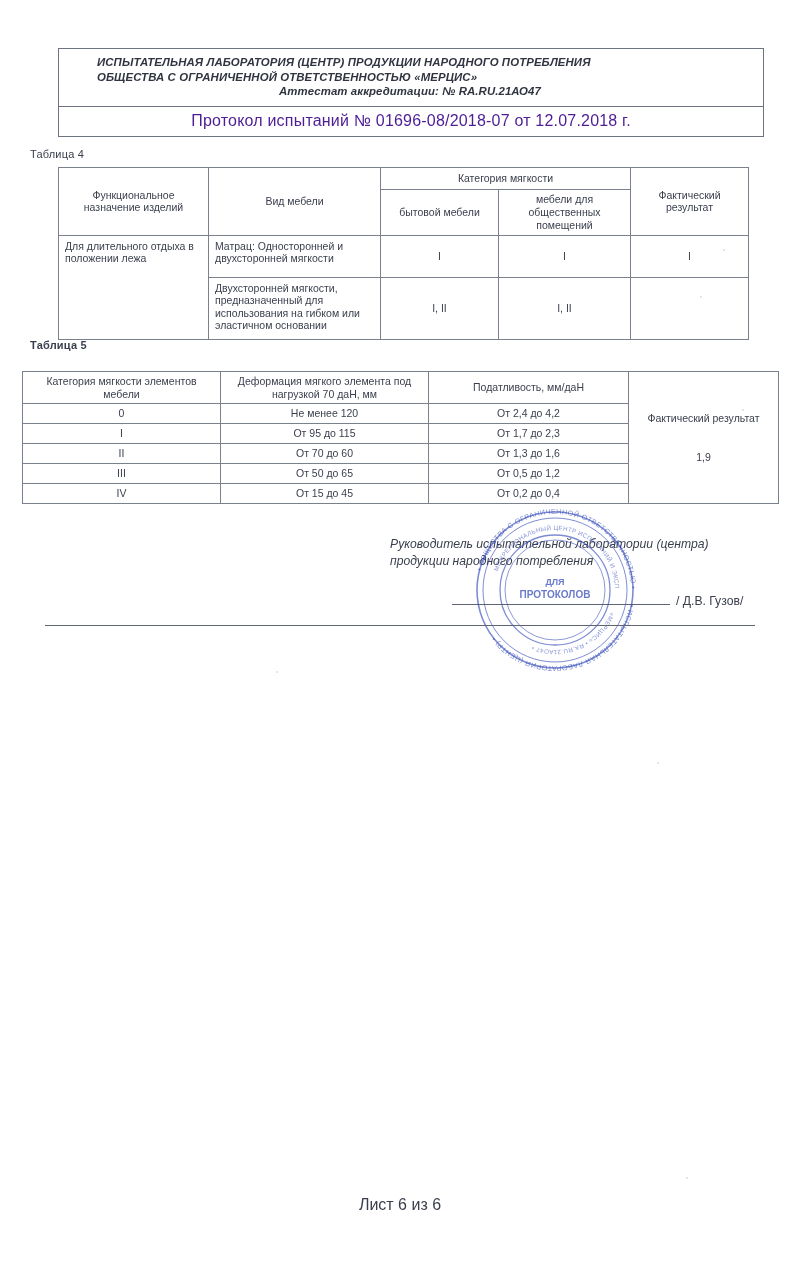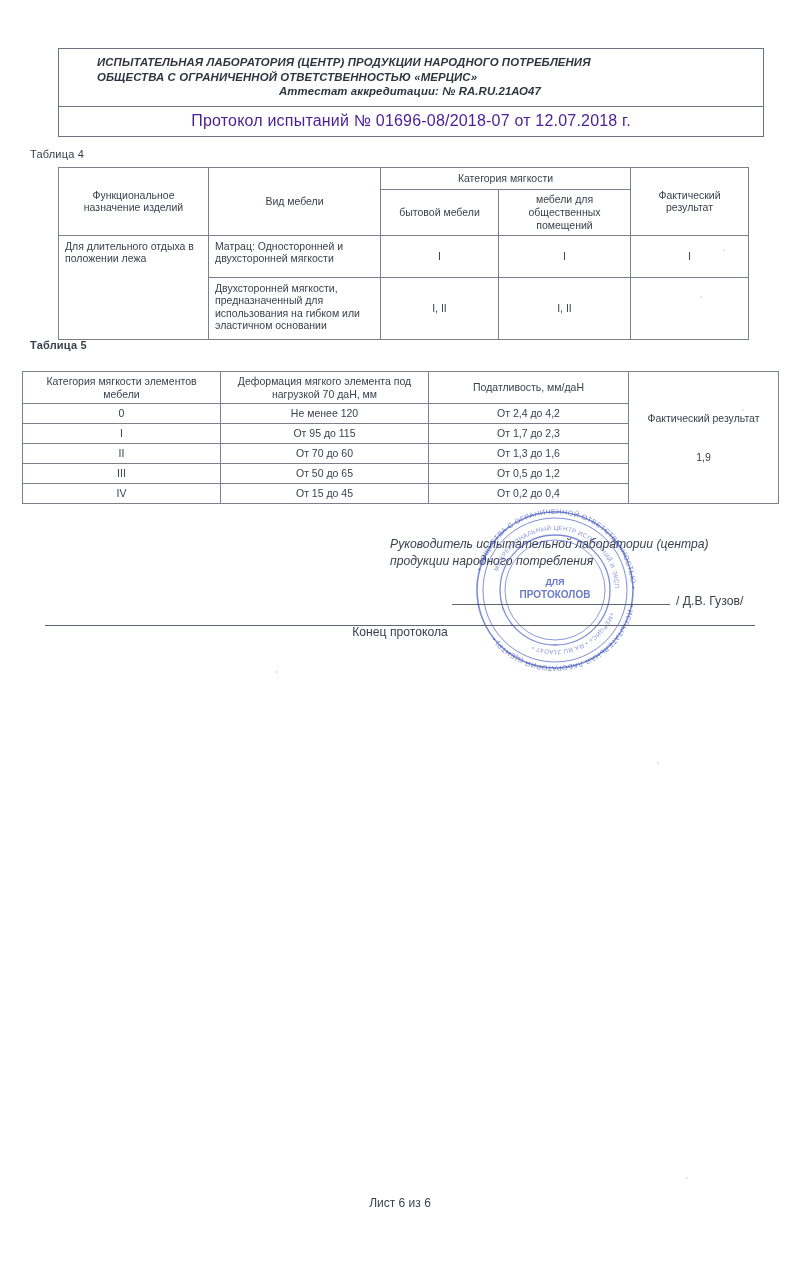--- a/index.html
+++ b/index.html
@@ -181,21 +181,21 @@
   }
   .stamp svg { display: block; }
 
   
   .footer {
     position: absolute;
     left: 0;
     top: 1196px;
     width: 800px;
     text-align: center;
-    font-size: 12px;
+    font-size: 16px;
     color: #3a3f4d;
   }
 
   
   .speck {
     position: absolute;
     background: #b9bec8;
     opacity: .55;
     border-radius: 50%;
   }
@@ -330,21 +330,20 @@
         <text><textPath href="#innerBot" startOffset="12%">«МЕРЦИС» • RA.RU.21АО47 •</textPath></text>
       </g>
       <g fill="#2f46b8" opacity="0.72" font-family="'Liberation Sans', sans-serif" text-anchor="middle" font-weight="bold">
         <text x="85" y="80" font-size="9">ДЛЯ</text>
         <text x="85" y="93" font-size="10">ПРОТОКОЛОВ</text>
       </g>
     </svg>
   </div>
 
   <div class="end-rule"></div>
-  <div class="end-text">Конец протокола</div>
 
   <div class="footer">Лист 6 из 6</div>
 
   <div class="speck" style="left:723px; top:249px; width:2px; height:2px;"></div>
   <div class="speck" style="left:700px; top:296px; width:2px; height:2px;"></div>
   <div class="speck" style="left:742px; top:409px; width:2px; height:2px;"></div>
   <div class="speck" style="left:276px; top:671px; width:2px; height:2px;"></div>
   <div class="speck" style="left:657px; top:762px; width:2px; height:2px;"></div>
   <div class="speck" style="left:686px; top:1177px; width:2px; height:2px;"></div>
 </div>

